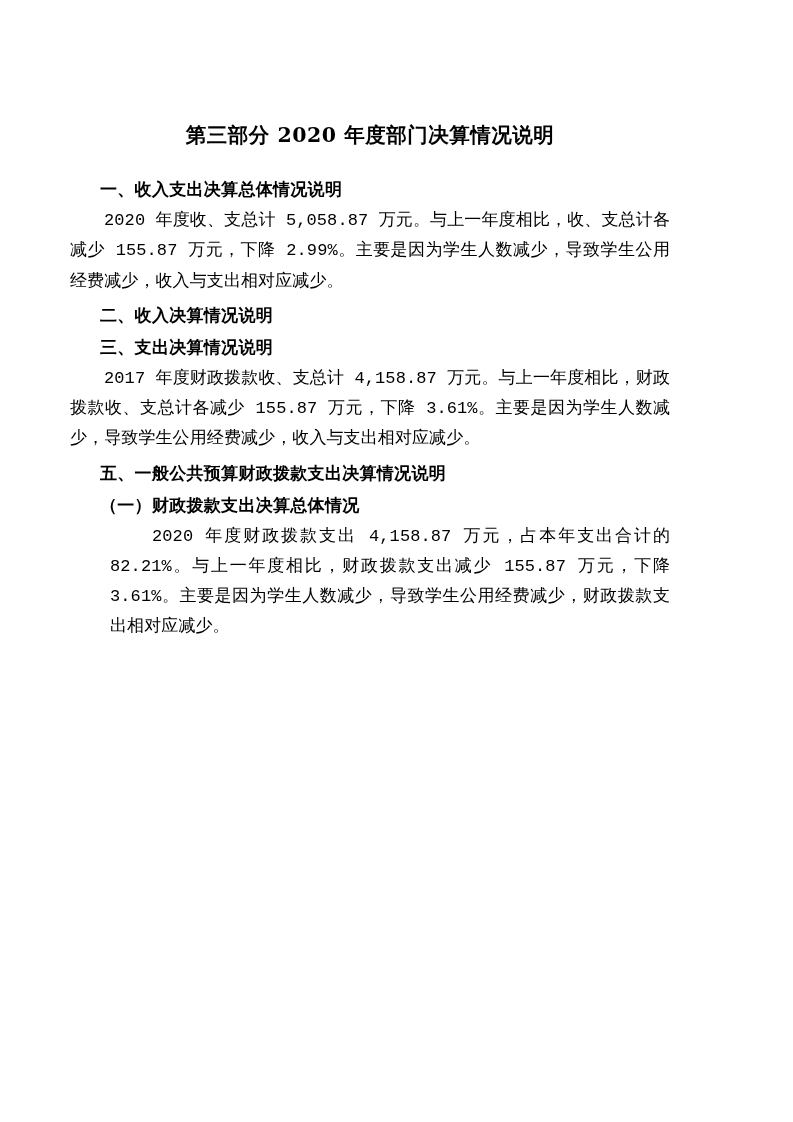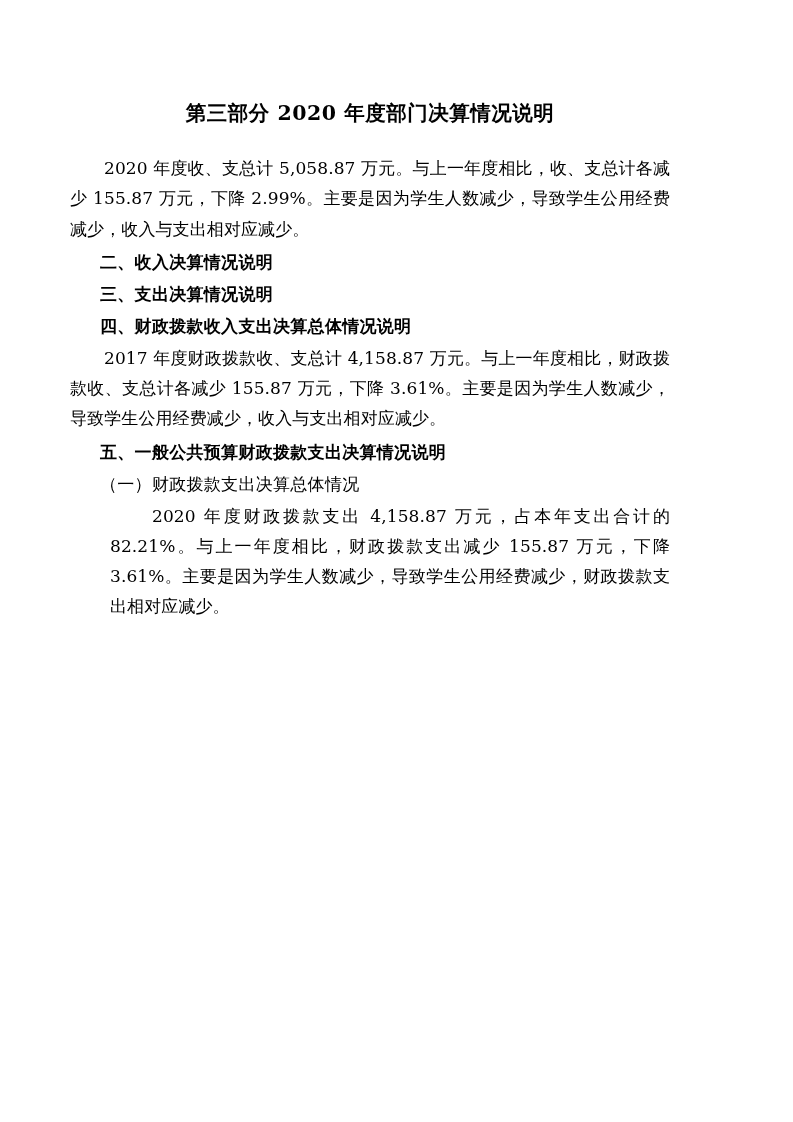--- a/index.html
+++ b/index.html
@@ -11,75 +11,76 @@
     width: 793px;
     height: 1122px;
     font-family: "DejaVu Serif", "Liberation Serif", serif;
     color: #000000;
     overflow: hidden;
   }
   .page {
     width: 740px;
     height: 1122px;
     box-sizing: border-box;
-    padding: 85px 70px 40px 70px;
+    padding: 107px 70px 40px 70px;
     position: relative;
   }
   .doc-title {
     text-align: center;
     font-size: 20.5px;
     font-weight: bold;
     letter-spacing: 0.5px;
     margin: 14px 0 26px 0;
     font-family: "DejaVu Serif", "Liberation Serif", serif;
   }
   .section-heading {
     font-size: 17px;
     font-weight: bold;
     margin: 4px 0 3px 0;
     text-indent: 30px;
     line-height: 1.65;
     letter-spacing: 0.3px;
   }
   .sub-heading {
     font-size: 17px;
-    font-weight: normal;
+    font-weight: bold;
     margin: 4px 0 3px 0;
     text-indent: 30px;
     line-height: 1.65;
     letter-spacing: 0.3px;
   }
   p.body-text {
     font-size: 17px;
     line-height: 1.78;
     margin: 0 0 2px 0;
     text-indent: 34px;
     text-align: justify;
     text-justify: inter-ideograph;
     letter-spacing: 0.1px;
+    font-family: Liberation Mono, monospace;
   }
   p.body-text.indent-extra {
     text-indent: 42px;
     margin-left: 40px;
   }
 </style>
 </head>
 <body>
 
 <div class="page">
 
   <h1 class="doc-title">第三部分 2020 年度部门决算情况说明</h1>
 
+  <h2 class="section-heading">一、收入支出决算总体情况说明</h2>
   <p class="body-text">2020 年度收、支总计 5,058.87 万元。与上一年度相比，收、支总计各减少 155.87 万元，下降 2.99%。主要是因为学生人数减少，导致学生公用经费减少，收入与支出相对应减少。</p>
 
   <h2 class="section-heading">二、收入决算情况说明</h2>
 
   <h2 class="section-heading">三、支出决算情况说明</h2>
 
-  <h2 class="section-heading">四、财政拨款收入支出决算总体情况说明</h2>
   <p class="body-text">2017 年度财政拨款收、支总计 4,158.87 万元。与上一年度相比，财政拨款收、支总计各减少 155.87 万元，下降 3.61%。主要是因为学生人数减少，导致学生公用经费减少，收入与支出相对应减少。</p>
 
   <h2 class="section-heading">五、一般公共预算财政拨款支出决算情况说明</h2>
 
   <h3 class="sub-heading">（一）财政拨款支出决算总体情况</h3>
   <p class="body-text indent-extra">2020 年度财政拨款支出 4,158.87 万元，占本年支出合计的 82.21%。与上一年度相比，财政拨款支出减少 155.87 万元，下降 3.61%。主要是因为学生人数减少，导致学生公用经费减少，财政拨款支出相对应减少。</p>
 
 
 </div>
 

